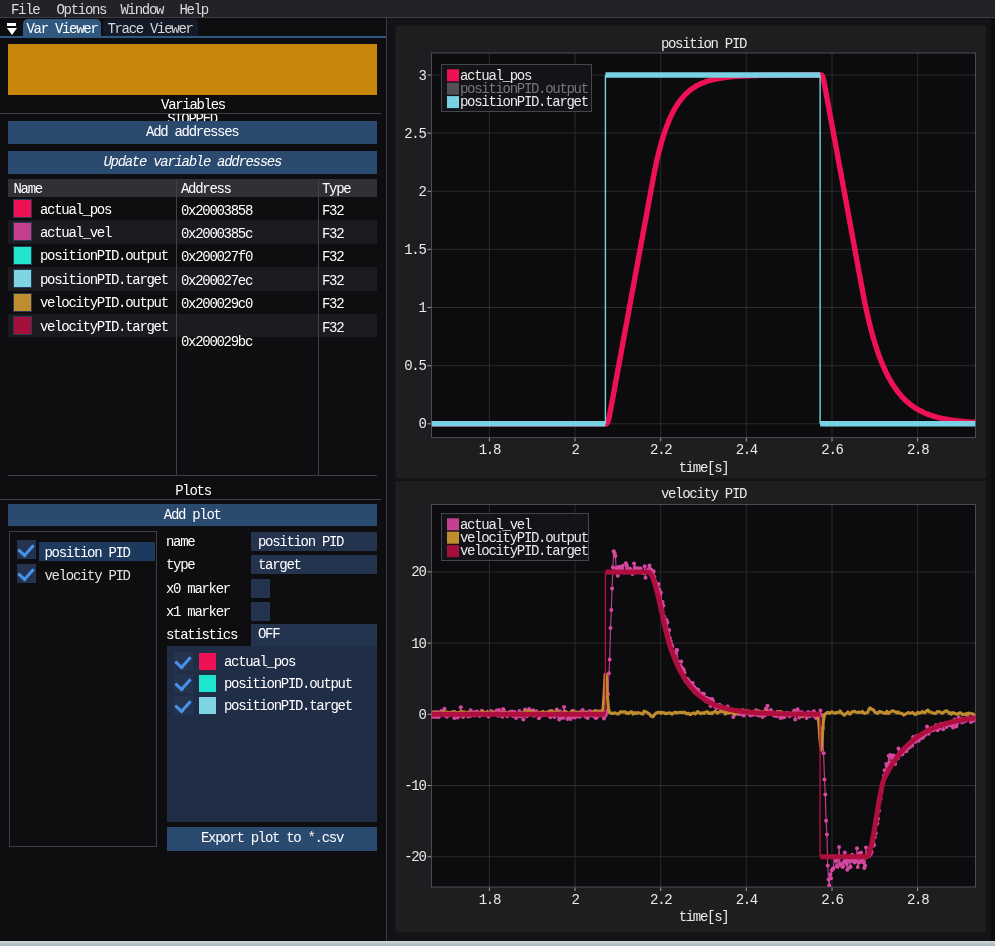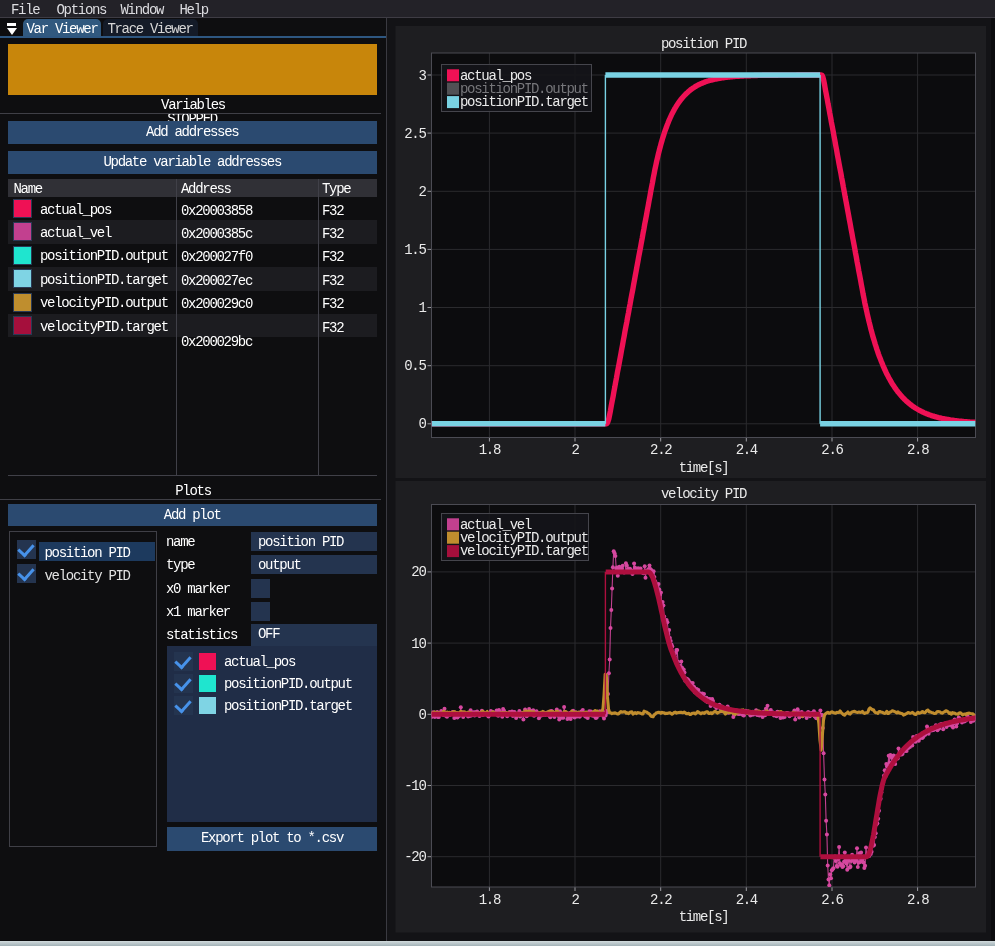--- a/index.html
+++ b/index.html
@@ -20,21 +20,21 @@
 <div style="position:absolute;left:7px;top:22.5px;width:9px;height:3px;background:#fff"></div>
 <div style="position:absolute;left:6.5px;top:27.5px;width:0;height:0;border-left:5px solid transparent;border-right:5px solid transparent;border-top:7px solid #fff"></div>
 <div style="position:absolute;left:23px;top:19px;width:78px;height:18px;background:#31597f;border-radius:5px 5px 0 0;text-align:center;color:#fff;padding-top:2px;box-sizing:border-box">Var Viewer</div>
 <div style="position:absolute;left:102.5px;top:19px;width:95px;height:18px;background:#141b28;border-radius:5px 5px 0 0;text-align:center;color:#d6d6d6;padding-top:2px;box-sizing:border-box">Trace Viewer</div>
 <div style="position:absolute;left:0;top:36px;width:386px;height:2px;background:#2e5781"></div>
 <div style="position:absolute;left:8px;top:44px;width:368.5px;height:51px;background:#c8860b"></div>
 <div style="position:absolute;left:8px;top:63px;width:368px;text-align:center;color:#fff;margin-top:48px;">STOPPED</div>
 <div style="position:absolute;left:0;top:97px;width:386px;text-align:center;color:#fff;">Variables</div>
 <div style="position:absolute;left:0;top:113px;width:381px;height:1px;background:#3f3f46"></div>
 <div style="position:absolute;left:8px;top:120.5px;width:368.5px;height:23px;background:#2b4a70;text-align:center;line-height:23px;color:#fff;">Add addresses</div>
-<div style="position:absolute;left:8px;top:151px;width:368.5px;height:23px;background:#2b4a70;text-align:center;line-height:23px;color:#fff;">Update variable addresses</div>
+<div style="position:absolute;left:8px;top:151px;width:368.5px;height:23px;background:#2b4a70;text-align:center;line-height:23px;color:#fff;font-style:italic;">Update variable addresses</div>
 <div style="position:absolute;left:8px;top:178.5px;width:368.5px;height:18.5px;background:#303036"></div>
 <div style="position:absolute;left:13.5px;top:180.5px;color:#fff;">Name</div>
 <div style="position:absolute;left:181px;top:180.5px;color:#fff;">Address</div>
 <div style="position:absolute;left:322px;top:180.5px;color:#fff;">Type</div>
 <div style="position:absolute;left:8px;top:197.0px;width:368.5px;height:23.4px;background:#0e0e10"></div>
 <div style="position:absolute;left:13.5px;top:200.0px;width:17px;height:17px;background:#ef1155;outline:1px solid #2a3a55"></div>
 <div style="position:absolute;left:40px;top:201.5px;color:#fff;">actual_pos</div>
 <div style="position:absolute;left:181px;top:202.5px;color:#fff;">0x20003858</div>
 <div style="position:absolute;left:322px;top:202.5px;color:#fff;">F32</div>
 <div style="position:absolute;left:8px;top:220.4px;width:368.5px;height:23.4px;background:#1c1c20"></div>
@@ -77,21 +77,21 @@
 <div style="position:absolute;left:16.5px;top:563.5px;width:19px;height:19px;background:#24344f;">
     <div style="position:absolute;left:4px;top:1px;width:7px;height:12px;border-right:3.2px solid #4792ea;border-bottom:3.2px solid #4792ea;transform:rotate(42deg)"></div>
   </div>
 <div style="position:absolute;left:44.5px;top:568px;color:#e2e2e2;">velocity PID</div>
 <div style="position:absolute;left:166px;top:533.5px;color:#fff;">name</div>
 <div style="position:absolute;left:166px;top:557px;color:#fff;">type</div>
 <div style="position:absolute;left:166px;top:580.5px;color:#fff;">x0 marker</div>
 <div style="position:absolute;left:166px;top:604px;color:#fff;">x1 marker</div>
 <div style="position:absolute;left:166px;top:627px;color:#fff;">statistics</div>
 <div style="position:absolute;left:251px;top:531.5px;width:125.5px;height:19.5px;background:#24344f;color:#fff;padding:2.5px 0 0 7px;box-sizing:border-box">position PID</div>
-<div style="position:absolute;left:251px;top:554.5px;width:125.5px;height:19.5px;background:#24344f;color:#fff;padding:2.5px 0 0 7px;box-sizing:border-box">output</div>
+<div style="position:absolute;left:251px;top:554.5px;width:125.5px;height:19.5px;background:#24344f;color:#fff;padding:2.5px 0 0 7px;box-sizing:border-box">target</div>
 <div style="position:absolute;left:251px;top:578.5px;width:19px;height:19px;background:#24344f;"></div>
 <div style="position:absolute;left:251px;top:602px;width:19px;height:19px;background:#24344f;"></div>
 <div style="position:absolute;left:251px;top:623.5px;width:125.5px;height:32px;background:#24344f;color:#fff;padding:2.5px 0 0 7px;box-sizing:border-box">OFF</div>
 <div style="position:absolute;left:167px;top:646px;width:210px;height:176px;background:#202d47"></div>
 <div style="position:absolute;left:173.5px;top:651.5px;width:19px;height:19px;background:#24344f;">
     <div style="position:absolute;left:4px;top:1px;width:7px;height:12px;border-right:3.2px solid #4792ea;border-bottom:3.2px solid #4792ea;transform:rotate(42deg)"></div>
   </div>
 <div style="position:absolute;left:198.5px;top:652.5px;width:17px;height:17px;background:#ef1155"></div>
 <div style="position:absolute;left:224px;top:654.0px;color:#fff;">actual_pos</div>
 <div style="position:absolute;left:173.5px;top:673.5px;width:19px;height:19px;background:#24344f;">

